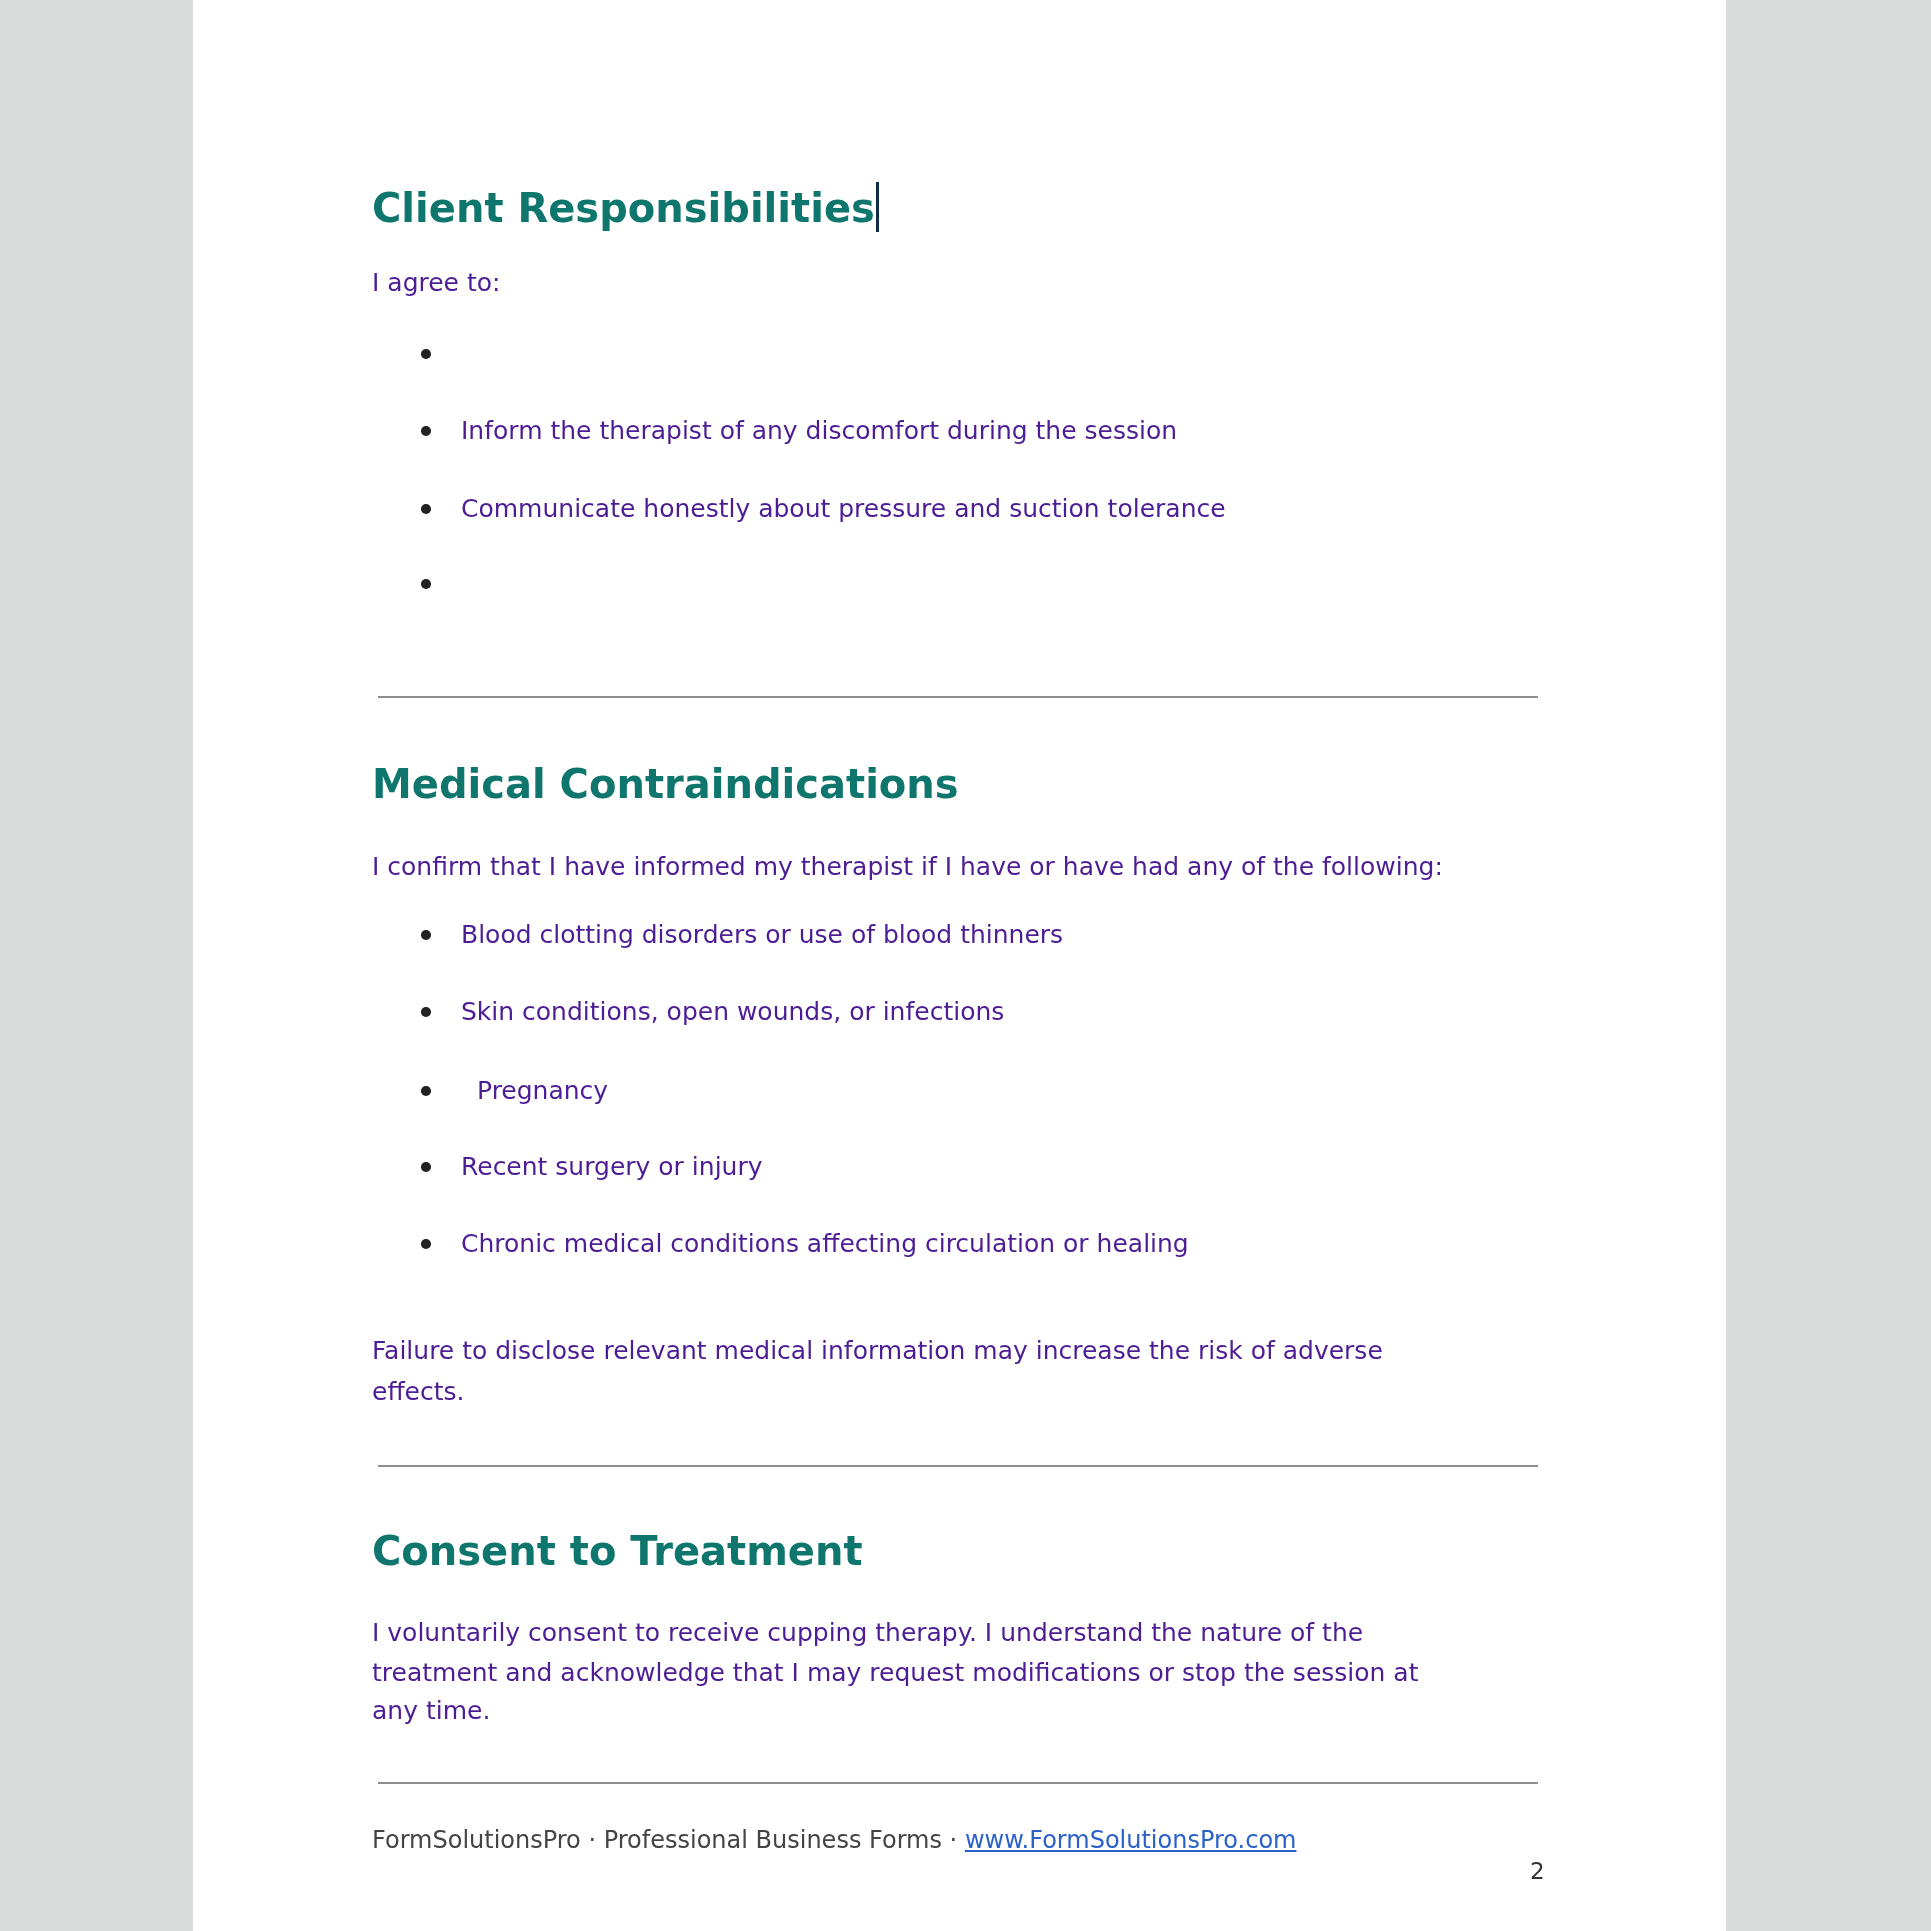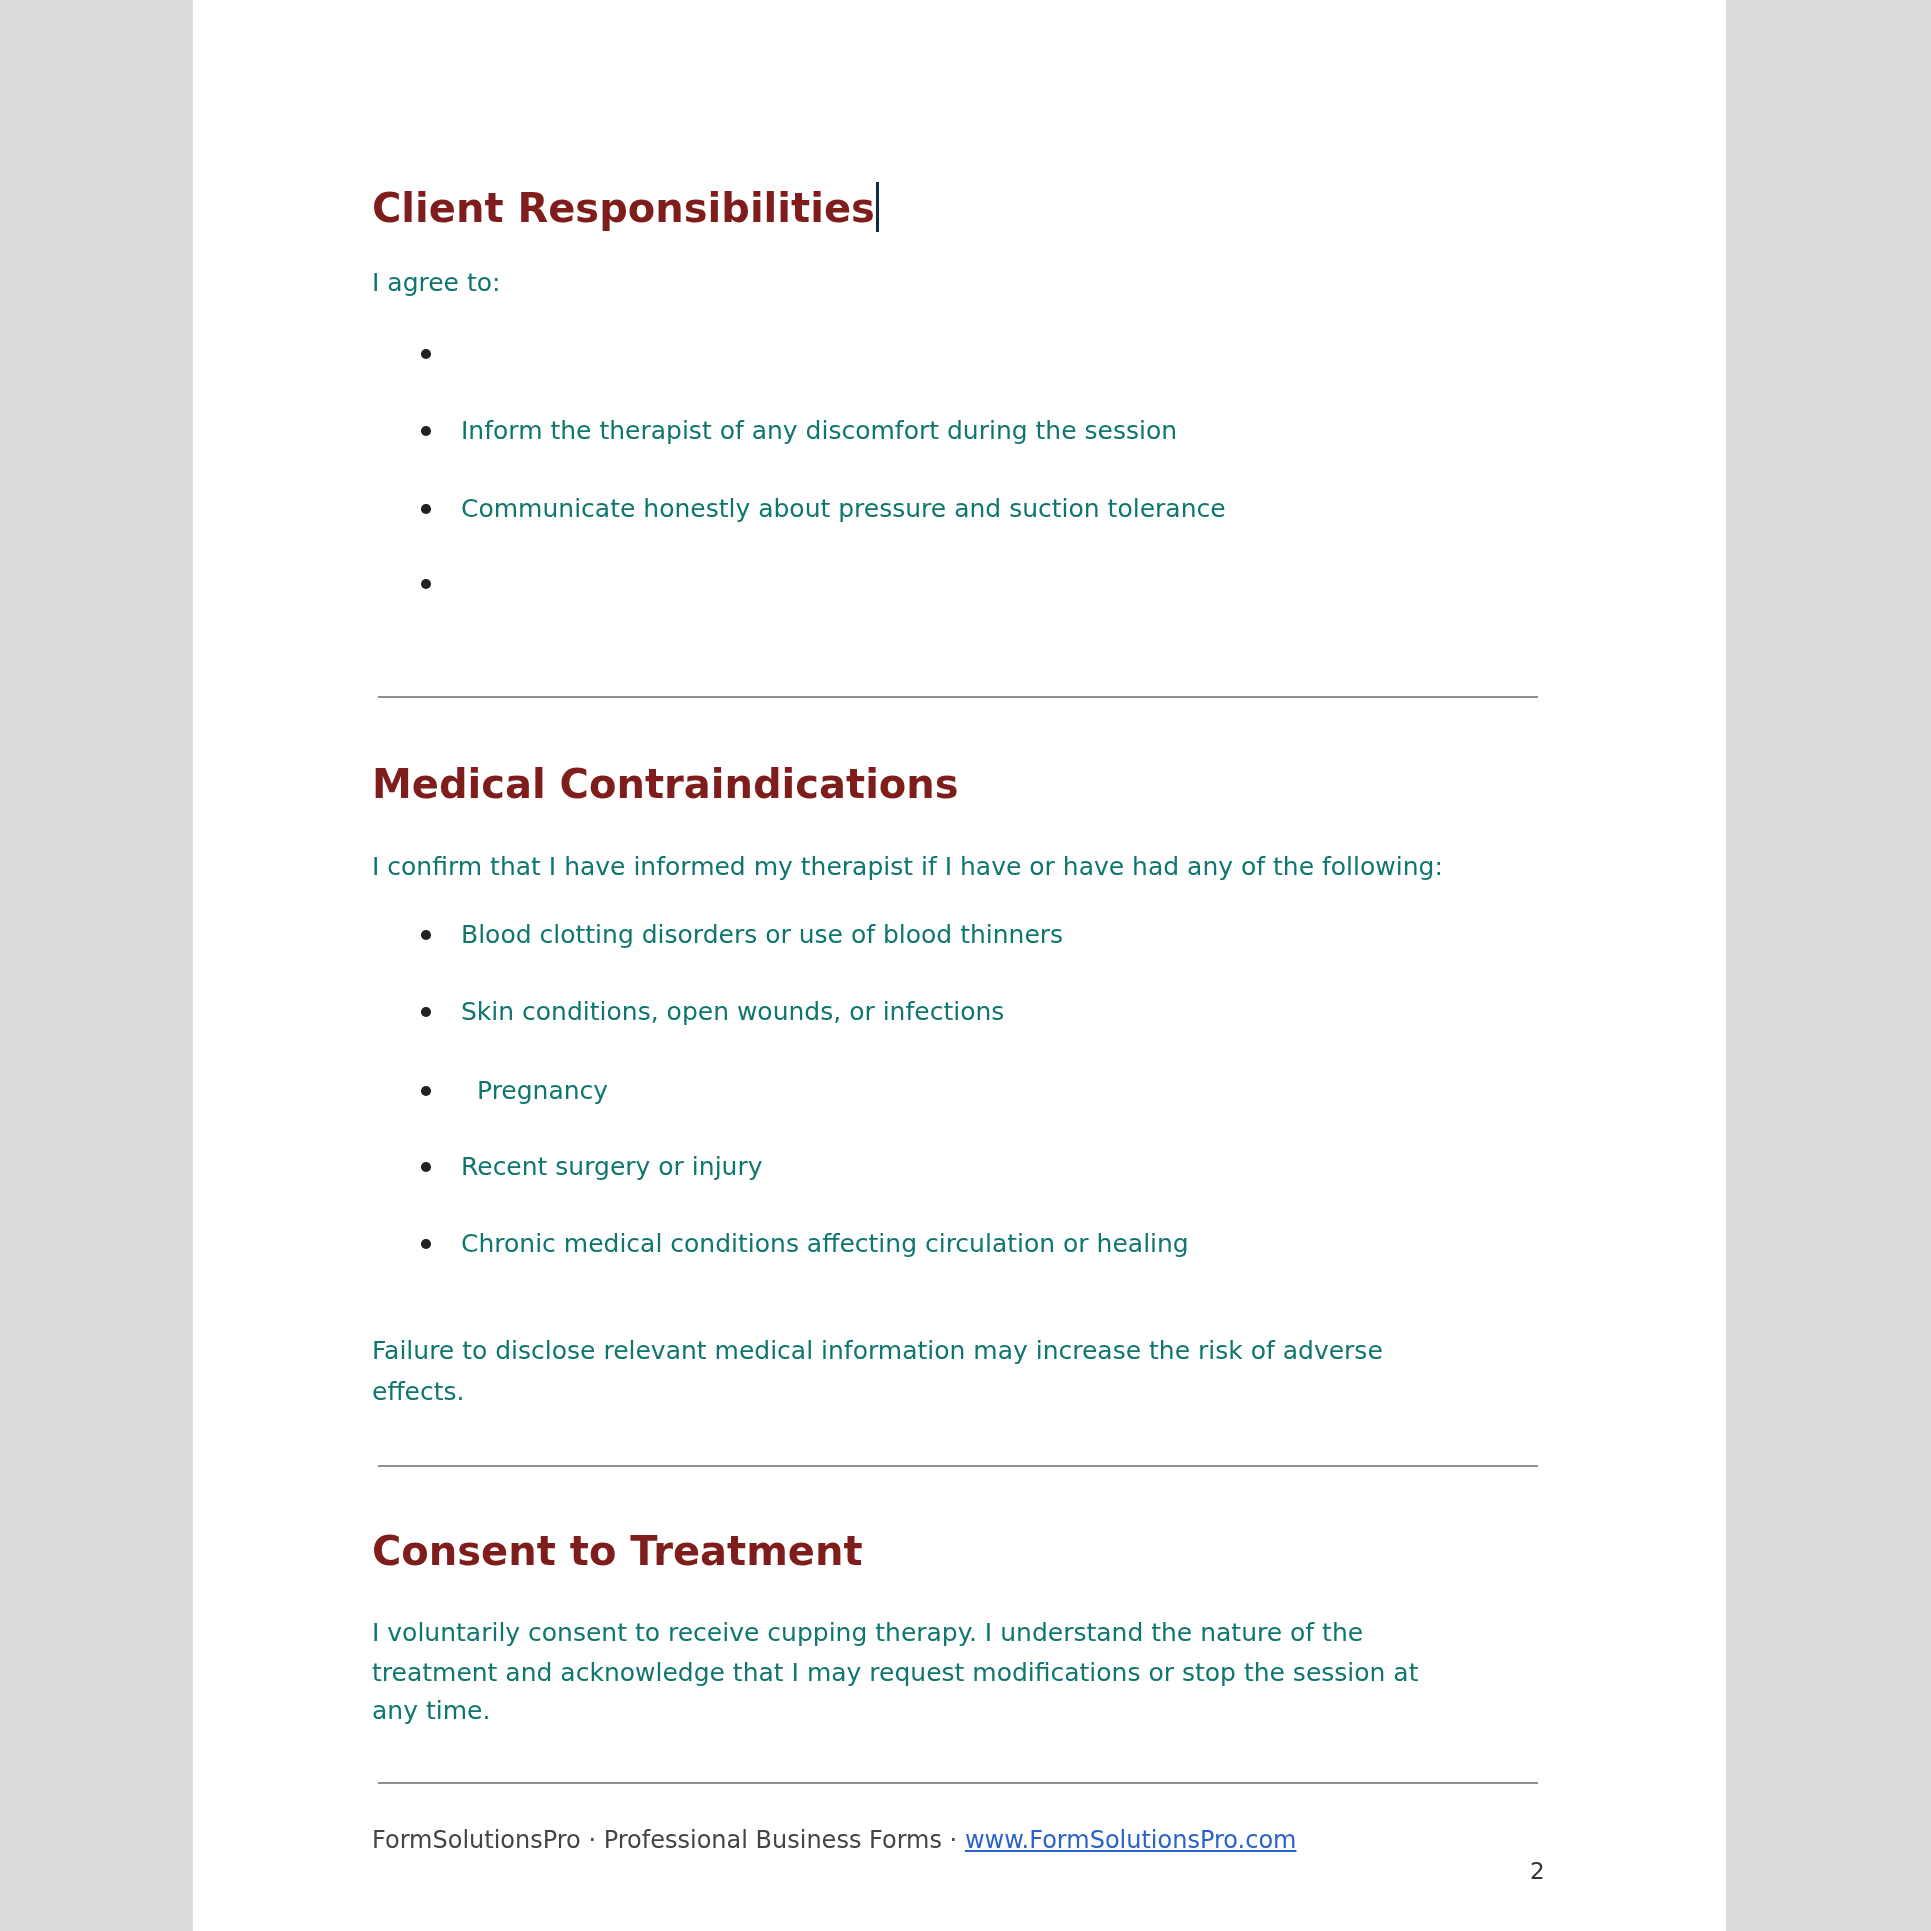--- a/index.html
+++ b/index.html
@@ -1,20 +1,20 @@
 <!DOCTYPE html>
 <html><head>
   <meta charset="utf-8">
   <style>
     html, body { margin:0; padding:0; }
     body { width:1931px; height:1931px; background:#dadcdb; position:relative; overflow:hidden; font-family:"Liberation Sans", sans-serif; }
     .page { position:absolute; left:193px; top:0; width:1533px; height:1931px; background:#ffffff; }
     .abs { position:absolute; white-space:nowrap; }
-    .h { color:#7f1d1d; font-family:"DejaVu Sans", sans-serif; font-weight:bold; font-size:40px; letter-spacing:0px; line-height:1; }
-    .p { color:#0f766e; font-family:"DejaVu Sans", sans-serif; font-size:25px; line-height:1; }
+    .h { color:#0f766e; font-family:"DejaVu Sans", sans-serif; font-weight:bold; font-size:40px; letter-spacing:0px; line-height:1; }
+    .p { color:#4c1d95; font-family:"DejaVu Sans", sans-serif; font-size:25px; line-height:1; }
     .bul { position:absolute; width:9.7px; height:9.7px; border-radius:50%; background:#222; }
     .rule { position:absolute; left:185px; width:1160px; height:1.9px; background:#8f8f8f; }
     .cursor { display:inline-block; width:2.9px; height:50px; background:#0f2b45; vertical-align:-9.7px; margin-left:1px; }
     .foot { color:#444; font-family:"DejaVu Sans", sans-serif; font-size:24px; }
     .link { color:#2a62c9; text-decoration:underline; }
   </style>
 </head>
 <body>
 
 <div class="page">

